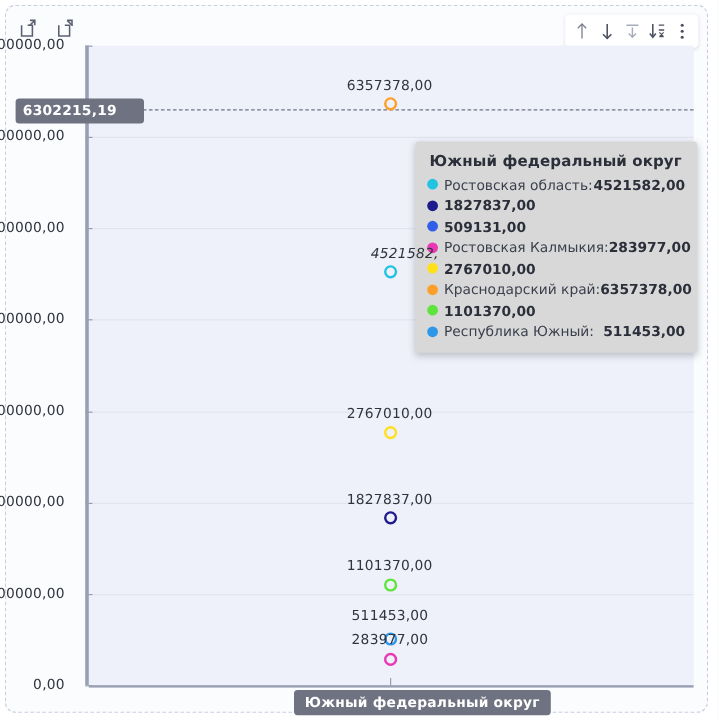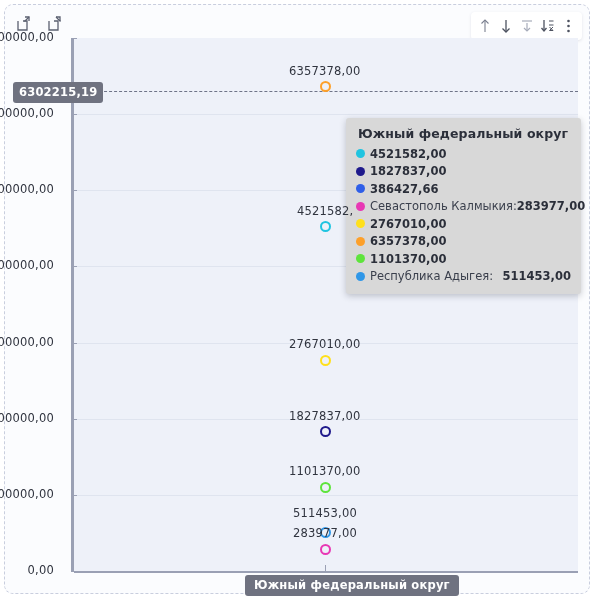--- a/index.html
+++ b/index.html
@@ -44,21 +44,21 @@
   }
   
   #ref-line{
     position:absolute;left:69px;top:90px;width:504px;height:0;
     border-top:1px dashed #6f7488;
   }
   #ref-badge{
     position:absolute;left:8px;top:81px;
     background:#6f7280;color:#ffffff;
     font-size:11.5px;font-weight:bold;letter-spacing:.2px;
-    padding:3px 6px 4px 6px;border-radius:3px;white-space:nowrap;
+    padding:3px 23px 4px 6px;border-radius:3px;white-space:nowrap;
   }
   
   .pt{position:absolute;width:11px;height:11px;border-radius:50%;
       border:2px solid #000;background:transparent;box-sizing:border-box;cursor:pointer;}
   .pt-label{position:absolute;font-size:11.5px;color:#30343f;white-space:nowrap;letter-spacing:.2px;}
   
   #xaxis{position:absolute;left:69px;top:566px;width:504px;height:2px;background:#9aa0b4;}
   #xtick{position:absolute;left:320px;top:560px;width:1px;height:7px;background:#9aa0b4;}
   #xlabel{
     position:absolute;left:240px;top:570px;
@@ -156,50 +156,52 @@
   <div id="ref-line" style="top: 86.1313px;"></div>
   <div id="ref-badge" style="top: 77.1313px;">6302215,19</div>
 
   <div id="xlabel">Южный федеральный округ</div>
 
   <div id="tooltip">
     <div id="tooltip-title">Южный федеральный округ</div>
     <div id="tooltip-rows">
         <div class="tt-row">
           <span class="tt-dot" style="background: rgb(32, 196, 224);"></span>
+          <span class="tt-name">Ростовская область:</span>
           <span class="tt-val">4521582,00</span>
         </div>
         <div class="tt-row">
           <span class="tt-dot" style="background: rgb(31, 26, 140);"></span>
           <span class="tt-val">1827837,00</span>
         </div>
         <div class="tt-row">
           <span class="tt-dot" style="background: rgb(47, 95, 232);"></span>
-          <span class="tt-val">386427,66</span>
+          <span class="tt-val">509131,00</span>
         </div>
         <div class="tt-row">
           <span class="tt-dot" style="background: rgb(232, 56, 180);"></span>
-          <span class="tt-name">Севастополь Калмыкия:</span>
+          <span class="tt-name">Ростовская Калмыкия:</span>
           <span class="tt-val">283977,00</span>
         </div>
         <div class="tt-row">
           <span class="tt-dot" style="background: rgb(255, 224, 27);"></span>
           <span class="tt-val">2767010,00</span>
         </div>
         <div class="tt-row">
           <span class="tt-dot" style="background: rgb(253, 160, 42);"></span>
+          <span class="tt-name">Краснодарский край:</span>
           <span class="tt-val">6357378,00</span>
         </div>
         <div class="tt-row">
           <span class="tt-dot" style="background: rgb(94, 228, 60);"></span>
           <span class="tt-val">1101370,00</span>
         </div>
         <div class="tt-row">
           <span class="tt-dot" style="background: rgb(47, 151, 232);"></span>
-          <span class="tt-name">Республика Адыгея:</span>
+          <span class="tt-name">Республика Южный:</span>
           <span class="tt-val">511453,00</span>
         </div>
       </div>
   </div>
 
 <div class="ytick" style="top: 33px;"></div>
     <div class="ylabel" style="top: 25px;">7000000,00</div>
     <div class="ytick" style="top: 109.143px;"></div>
     <div class="ylabel" style="top: 101.143px;">6000000,00</div>
     <div class="ytick" style="top: 185.286px;"></div>
@@ -210,21 +212,21 @@
     <div class="ylabel" style="top: 329.571px;">3000000,00</div>
     <div class="ytick" style="top: 413.714px;"></div>
     <div class="ylabel" style="top: 405.714px;">2000000,00</div>
     <div class="ytick" style="top: 489.857px;"></div>
     <div class="ylabel" style="top: 481.857px;">1000000,00</div>
     <div class="ytick" style="top: 566px;"></div>
     <div class="ylabel" style="top: 558px;">0,00</div>
     <div class="pt" title="Краснодарский край" style="left: 314.5px; top: 76.4311px; border-color: rgb(253, 160, 42);"></div>
     <div class="pt-label" style="top: 58.9311px; left: 284px;">6357378,00</div>
     <div class="pt" title="Ростовская область" style="left: 314.5px; top: 216.214px; border-color: rgb(32, 196, 224);"></div>
-    <div class="pt-label" style="top: 198.714px; left: 292px;">4521582,</div>
+    <div class="pt-label" style="top: 198.714px; left: 304px; font-style: italic;">4521582,</div>
     <div class="pt" title="Волгоградская область" style="left: 314.5px; top: 349.812px; border-color: rgb(255, 224, 27);"></div>
     <div class="pt-label" style="top: 332.312px; left: 284px;">2767010,00</div>
     <div class="pt" title="Республика Крым" style="left: 314.5px; top: 421.323px; border-color: rgb(31, 26, 140);"></div>
     <div class="pt-label" style="top: 403.823px; left: 284px;">1827837,00</div>
     <div class="pt" title="Астраханская область" style="left: 314.5px; top: 476.639px; border-color: rgb(94, 228, 60);"></div>
     <div class="pt-label" style="top: 459.139px; left: 284px;">1101370,00</div>
     <div class="pt" title="Республика Адыгея" style="left: 314.5px; top: 521.557px; border-color: rgb(47, 151, 232);"></div>
     <div class="pt-label" style="top: 501.057px; left: 288px;">511453,00</div>
     <div class="pt" title="Республика Калмыкия" style="left: 314.5px; top: 538.877px; border-color: rgb(232, 56, 180);"></div>
     <div class="pt-label" style="top: 521.377px; left: 288px;">283977,00</div>

